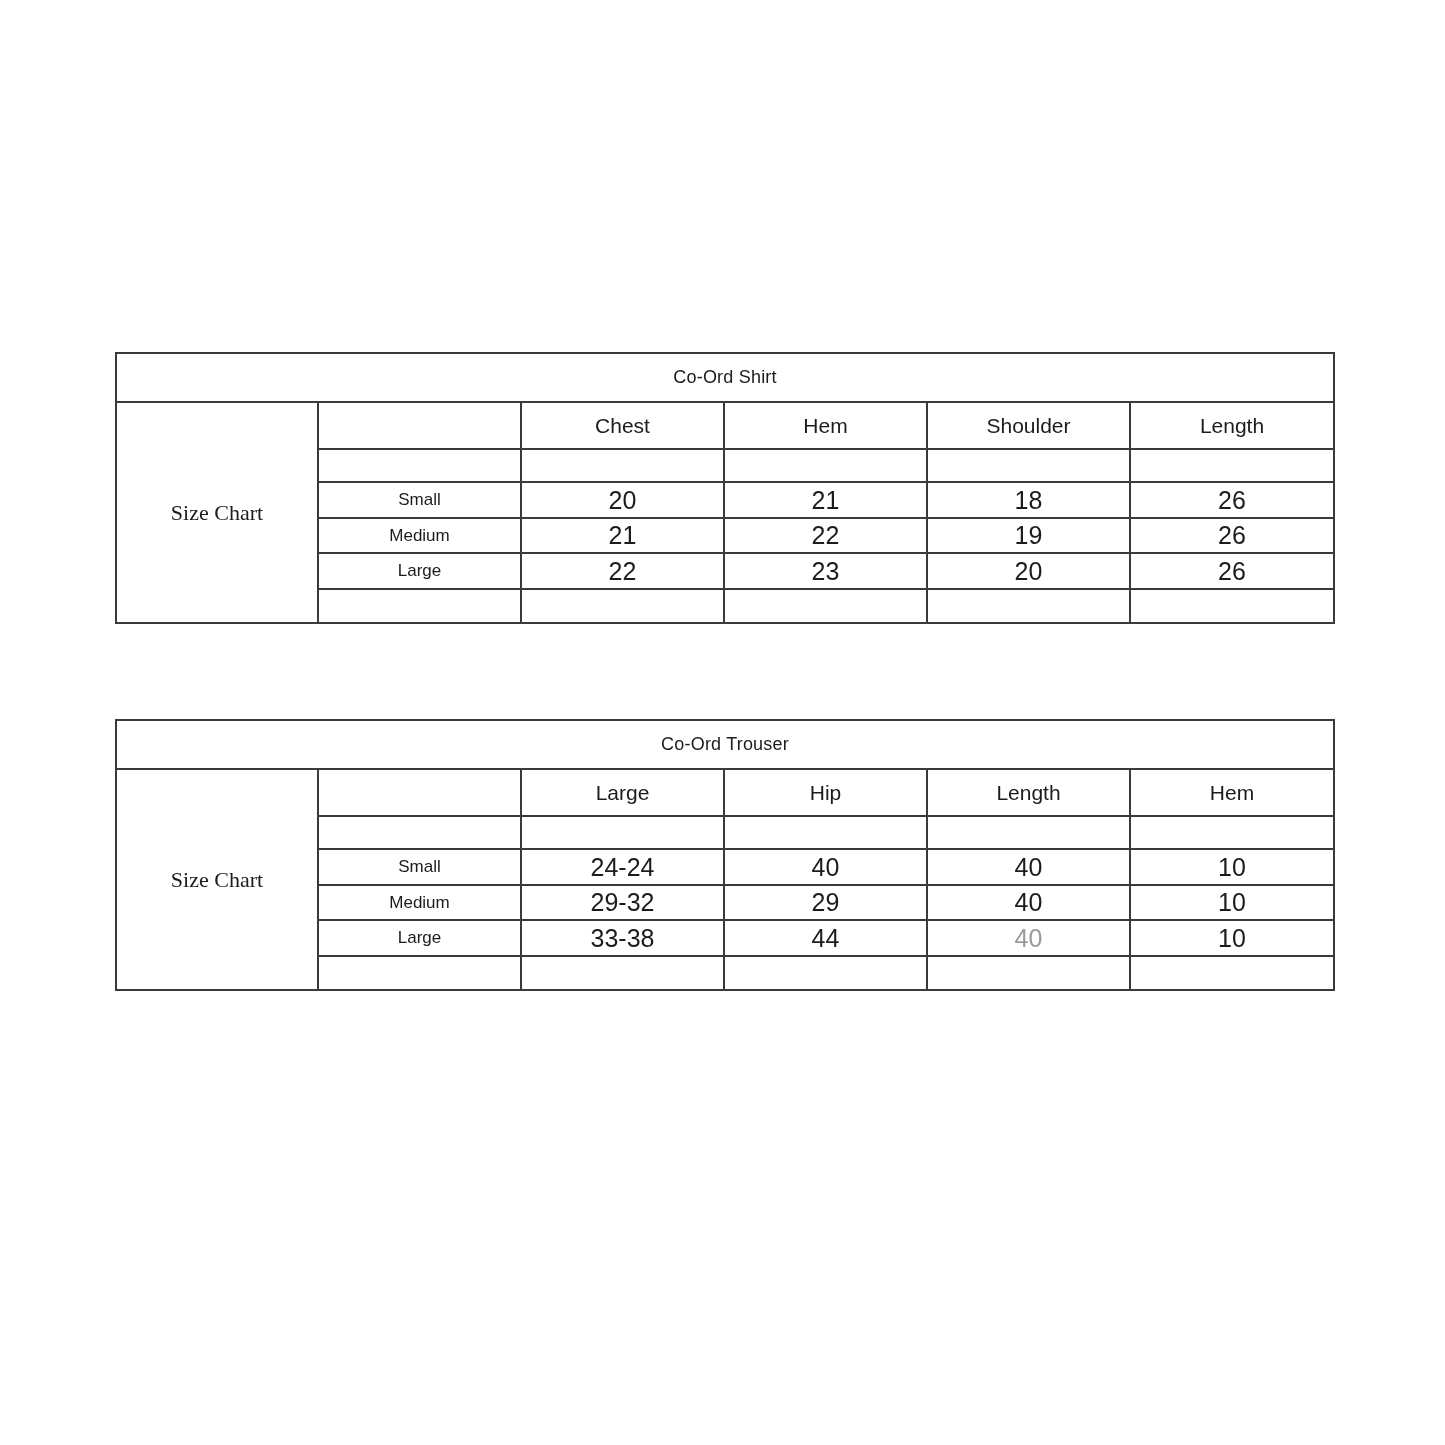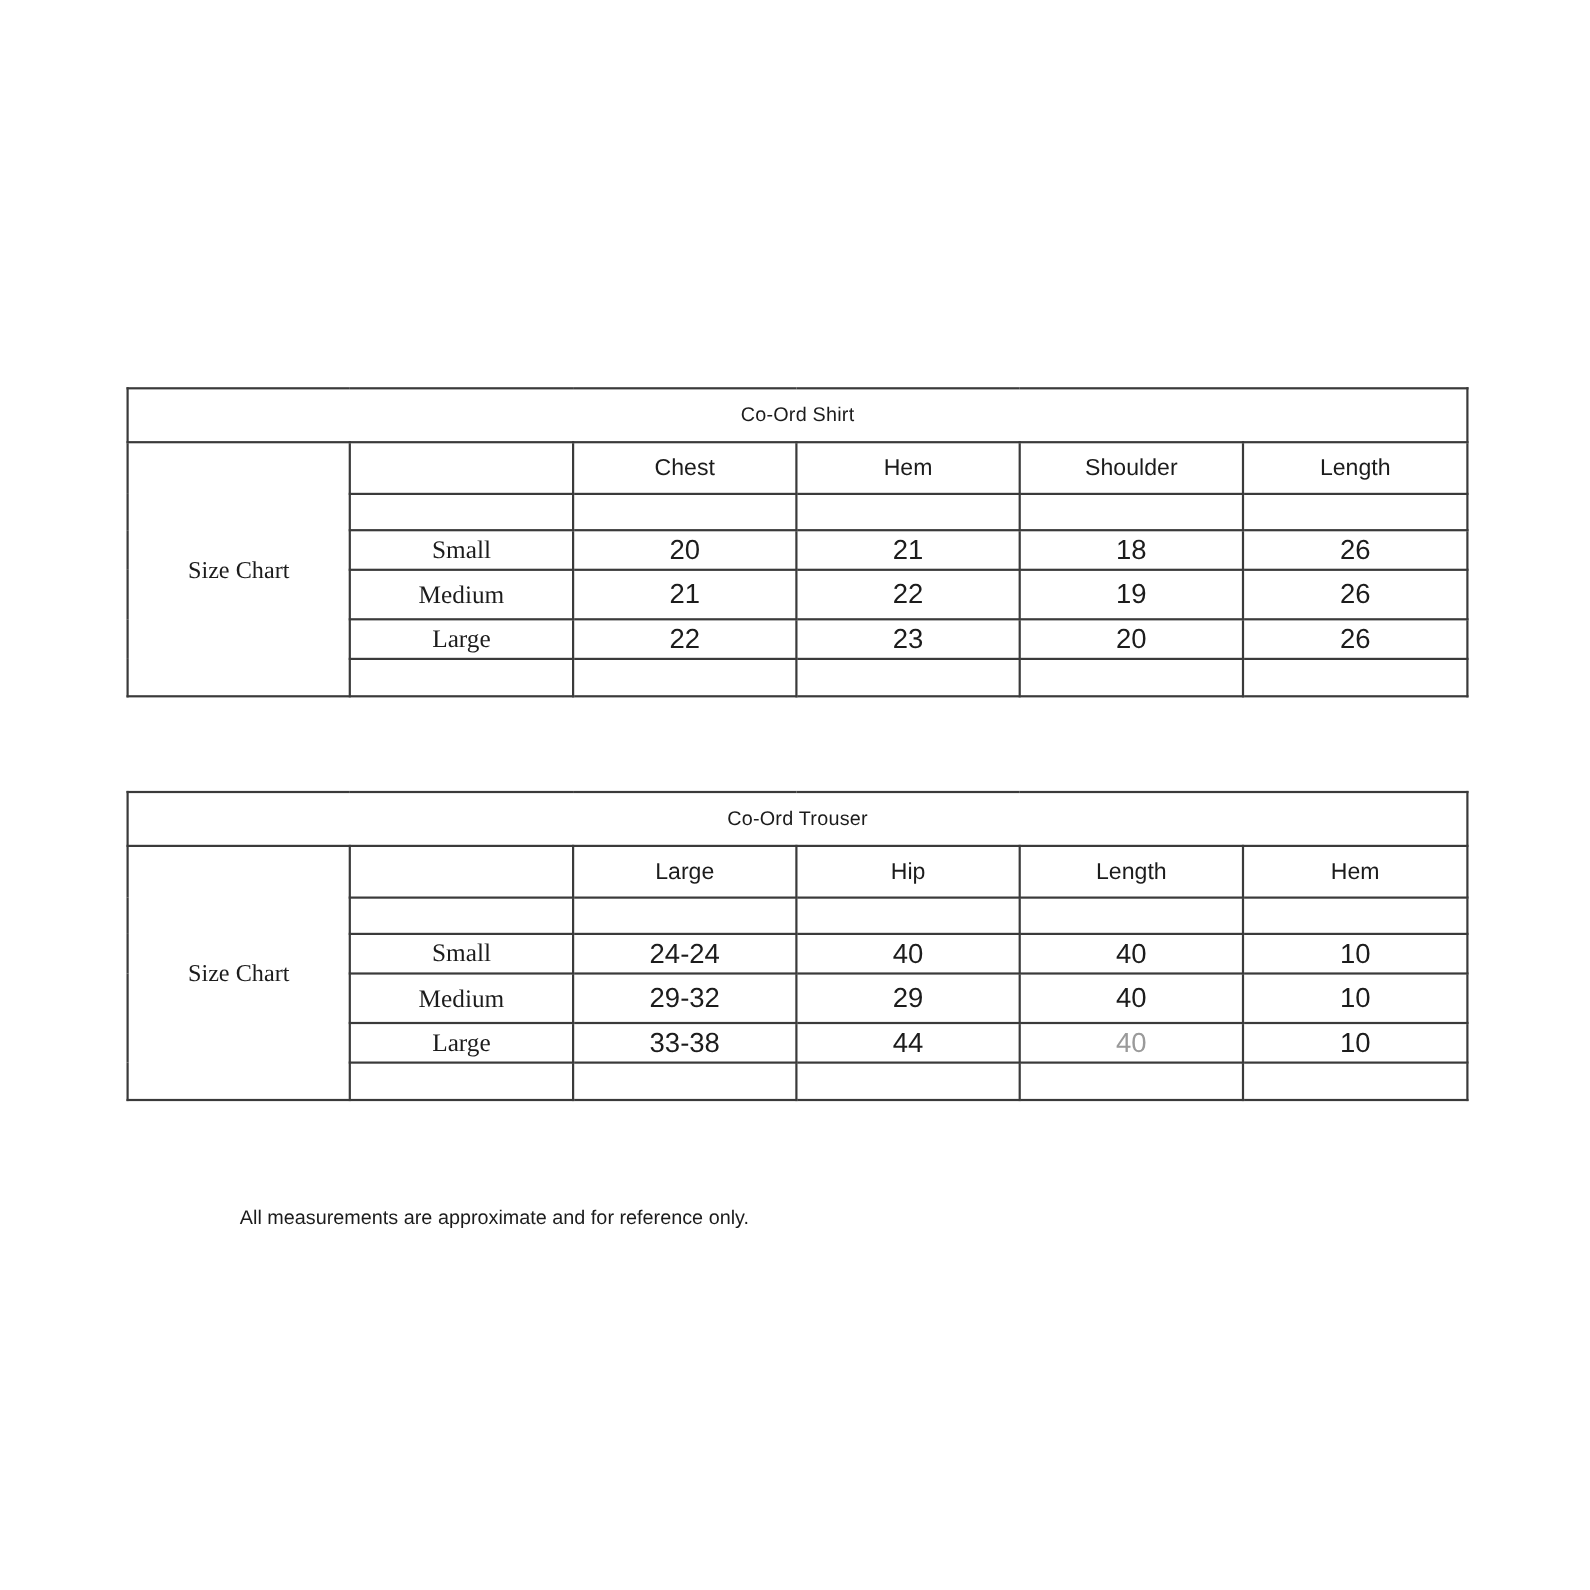--- a/index.html
+++ b/index.html
@@ -35,28 +35,28 @@
   table.size-table td {
     border: 2px solid var(--border);
     text-align: center;
     vertical-align: middle;
     padding: 0;
     overflow: hidden;
   }
   td.title-cell   { font-size: 18px; letter-spacing: 0.2px; }
   td.head-cell    { font-size: 21px; }
   td.side-cell    { font-size: 22px; font-family: Liberation Serif, serif; }
-  td.size-cell    { font-size: 23px; font-family: Liberation Serif, serif; }
+  td.size-cell    { font-size: 17px; }
   td.num-cell     { font-size: 25px; }
   td.muted        { color: var(--muted-value); }
   tr.r-title { height: 49px; }
   tr.r-head  { height: 47px; }
   tr.r-gap1  { height: 33px; }
   tr.r-s     { height: 36px; }
-  tr.r-m     { height: 45px; }
+  tr.r-m     { height: 35px; }
   tr.r-l     { height: 36px; }
   tr.r-gap2  { height: 34px; }
   #table-shirt   { left: 115px; top: 352px; }
   #table-trouser { left: 115px; top: 719px; }
   .note {
     position: absolute;
     left: 218px;
     font-size: 18px;
     line-height: 1.2;
     white-space: nowrap;
@@ -180,15 +180,14 @@
       <tr class="r-gap2">
         <td></td>
         <td></td>
         <td></td>
         <td></td>
         <td></td>
       </tr>
     </tbody>
   </table>
 
-  <div class="note" id="note-2">All measurements are approximate and for reference only.</div>
 
 </div>
 
 </body></html>

